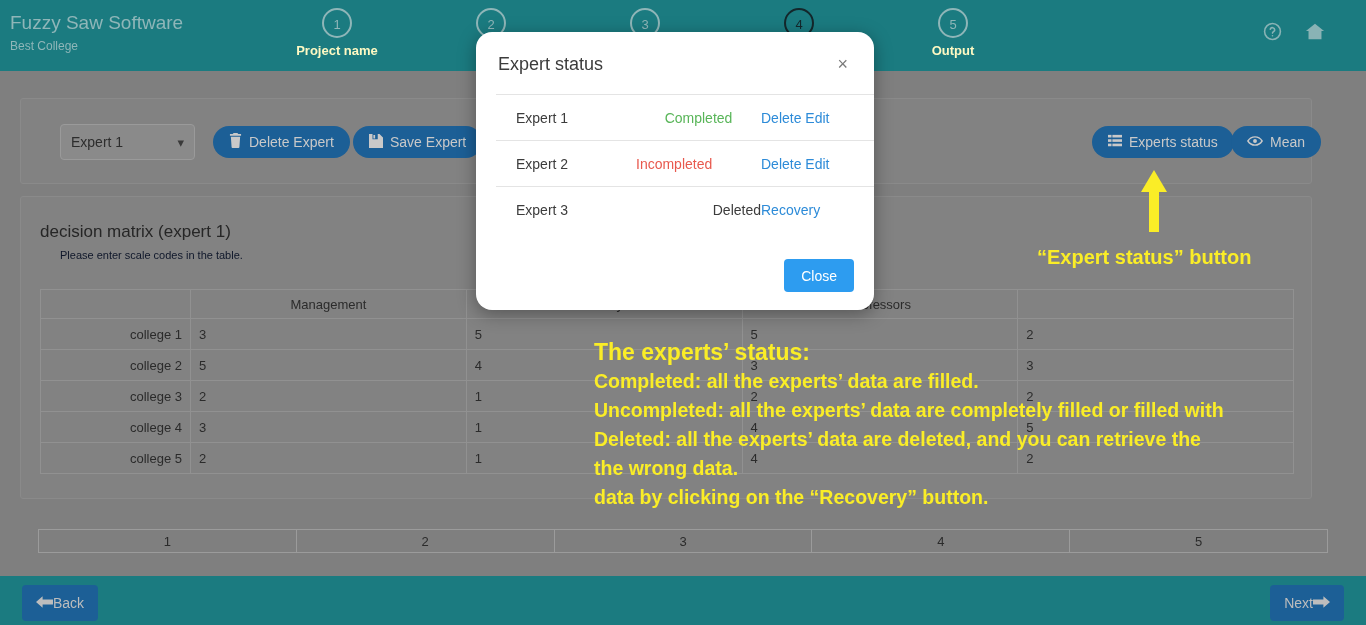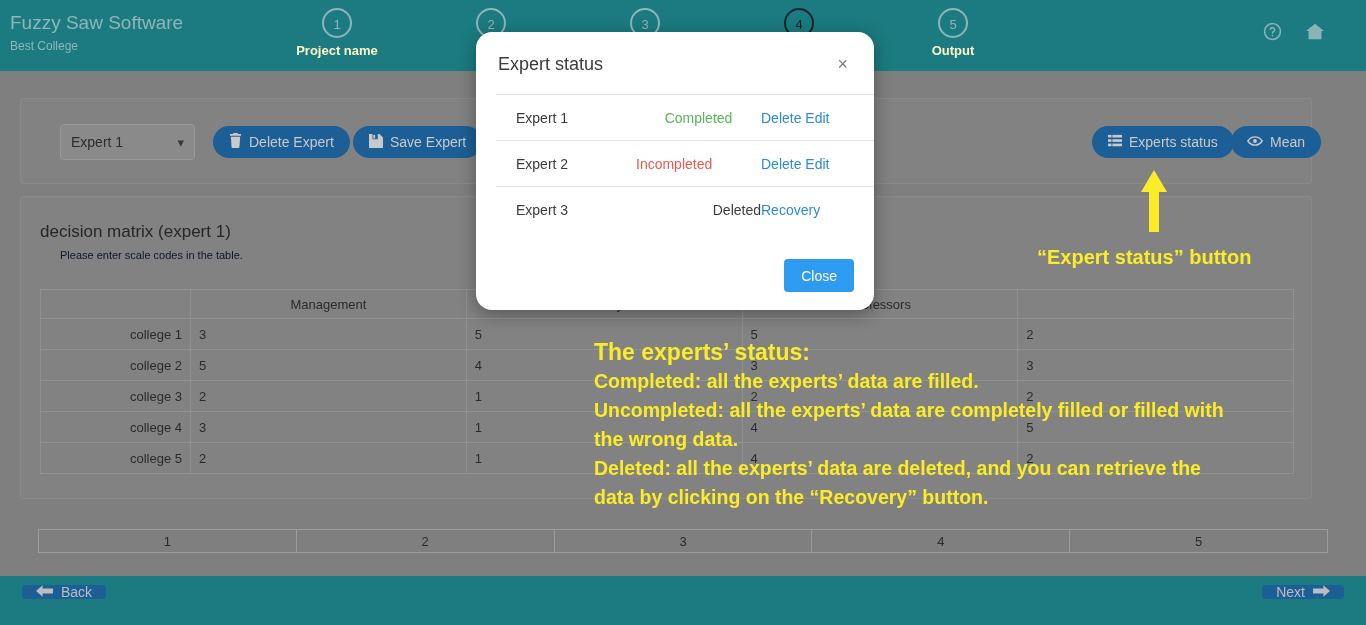--- a/index.html
+++ b/index.html
@@ -107,23 +107,23 @@
     border:1px solid #9b9b9b;text-align:center;
     font-size:13px;color:#2b2b2b;height:22px;padding:0;
   }
 
   
   .footer{
     position:absolute;left:0;top:576px;width:1366px;height:49px;
     background:#1b7b80;
   }
   .navbtn{
-    position:absolute;top:9px;height:14px;
+    position:absolute;top:9px;height:36px;
     background:#1c5f96;border:none;border-radius:4px;
-    color:#bdbdbd;font-size:14px;display:inline-flex;align-items:center;gap:8px;
+    color:#bdbdbd;font-size:14px;display:inline-flex;align-items:center;
     padding:0 14px;cursor:pointer;font-family:"Liberation Sans", sans-serif;
   }
   .nav-back{left:22px;}
   .nav-next{right:22px;}
 
   
   .anno-arrow{position:absolute;left:1140px;top:170px;}
   .anno-label{
     position:absolute;left:1037px;top:246px;
     color:#faed27;font-size:20px;font-weight:bold;white-space:nowrap;
@@ -352,22 +352,22 @@
     <svg width="28" height="62" viewBox="0 0 28 62">
       <path d="M14 0 27 22h-8v40h-10V22H1L14 0z" fill="#faed27"></path>
     </svg>
   </div>
   <div class="anno-label">“Expert status” button</div>
 
   <div class="anno-block">
     <span class="anno-head">The experts’ status:</span>
     <span class="anno-line">Completed: all the experts’ data are filled.</span>
     <span class="anno-line">Uncompleted: all the experts’ data are completely filled or filled with</span>
+    <span class="anno-line">Deleted: all the experts’ data are deleted, and you can  retrieve the</span>
     <span class="anno-line">the wrong data.</span>
-    <span class="anno-line">Deleted: all the experts’ data are deleted, and you can  retrieve the</span>
     <span class="anno-line">data by clicking on the “Recovery” button.</span>
   </div>
 
   <div class="footer">
     <button class="navbtn nav-back">
       <span>
         <svg width="17" height="12" viewBox="0 0 18 12" fill="#bdbdbd">
           <path d="M0 6 7 0v3.4h11v5.2H7V12L0 6z"></path>
         </svg>
       </span>

